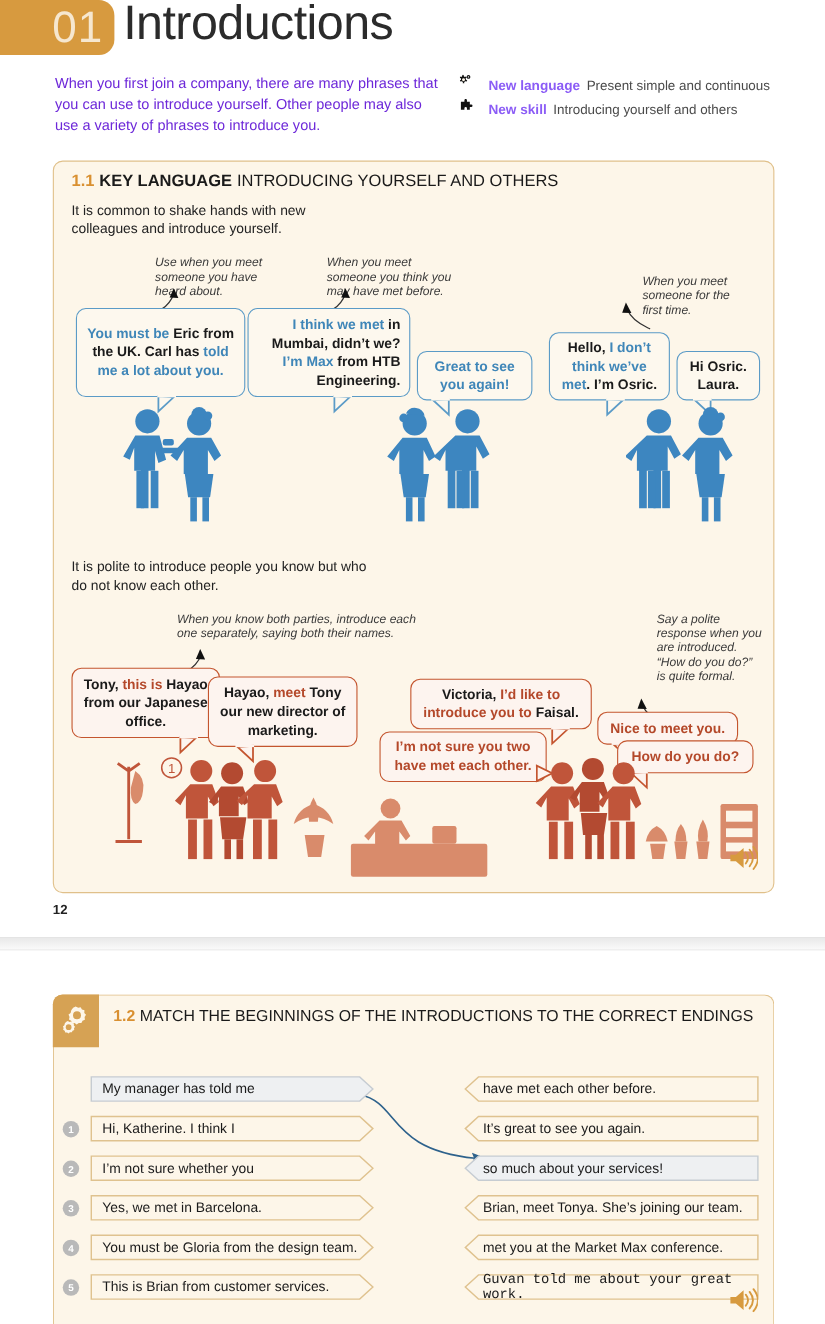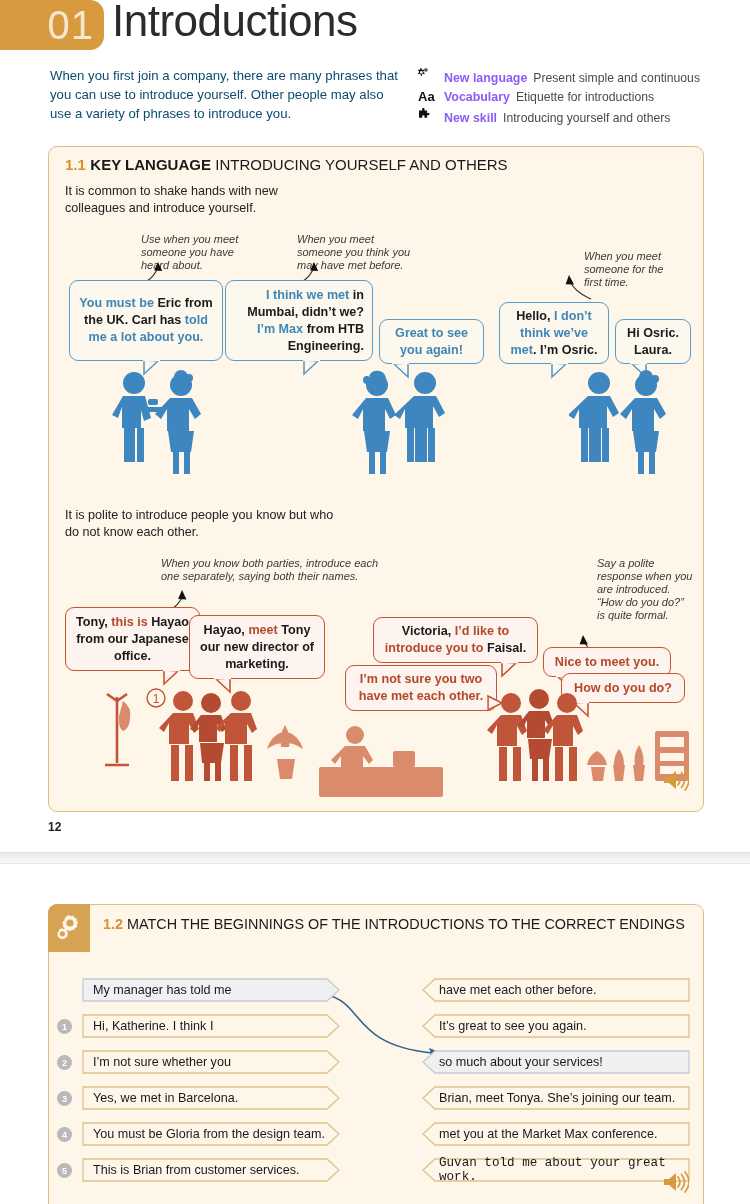--- a/index.html
+++ b/index.html
@@ -23,21 +23,21 @@
     line-height: 1;
   }
   .chapter-title {
     position: absolute; left: 112px; top: -4px;
     font-size: 44px; font-weight: 300; color: #2b2b2b; letter-spacing: -0.5px;
   }
 
   
   .intro {
     position: absolute; left: 50px; top: 66px; width: 350px;
-    font-size: 13.2px; line-height: 19px; color: #0c4a6e;
+    font-size: 13.2px; line-height: 19px; color: #6d28d9;
   }
   .meta { position: absolute; left: 418px; top: 68px; width: 300px; }
   .meta-row { display: flex; align-items: baseline; gap: 6px; margin-bottom: 4.5px; }
   .meta-ic {
     width: 20px; flex: 0 0 20px; text-align: left;
     font-size: 13px; font-weight: bold; color: #111; line-height: 14px;
   }
   .meta-ic svg { display:block; }
   .meta-lbl { font-size: 12.4px; font-weight: bold; color: #8b5cf6; white-space: nowrap;}
   .meta-val { font-size: 12.2px; color: #4a4a4a; white-space: nowrap;}
@@ -136,25 +136,20 @@
           <g fill="#111">
             <path d="M5.2 3.3 6.3 2.6 5.7 1.5 4.4 1.9 3.5 1.2 3.6 0H2.2l.1 1.2-.9.7L.1 1.5 0 2.6l1.1.7v1.1L0 5.1l.6 1.1 1.3-.4.9.7L2.7 7.7h1.4L4 6.5l.9-.7 1.3.4.6-1.1-1.1-.7z"></path>
             <circle cx="3.4" cy="4.45" r="1.35" fill="#fdf6e9"></circle>
             <circle cx="7.9" cy="1.9" r="1.7"></circle>
             <circle cx="7.9" cy="1.9" r="0.65" fill="#fff"></circle>
           </g>
         </svg>
       </div>
       <div class="meta-lbl">New language</div>
       <div class="meta-val">Present simple and continuous</div>
-    </div>
-    <div class="meta-row">
-      <div class="meta-ic">Aa</div>
-      <div class="meta-lbl">Vocabulary</div>
-      <div class="meta-val">Etiquette for introductions</div>
     </div>
     <div class="meta-row">
       <div class="meta-ic">
         <svg width="18" height="14" viewBox="0 0 18 14">
           <path fill="#111" d="M1 2.4h3.2V1.1a1.15 1.15 0 0 1 2.3 0v1.3h2.6v2.5h1.3a1.15 1.15 0 0 1 0 2.3H9.1v2.5H6.5V8.4a1.15 1.15 0 0 0-2.3 0v1.3H1z"></path>
         </svg>
       </div>
       <div class="meta-lbl">New skill</div>
       <div class="meta-val">Introducing yourself and others</div>
     </div>

